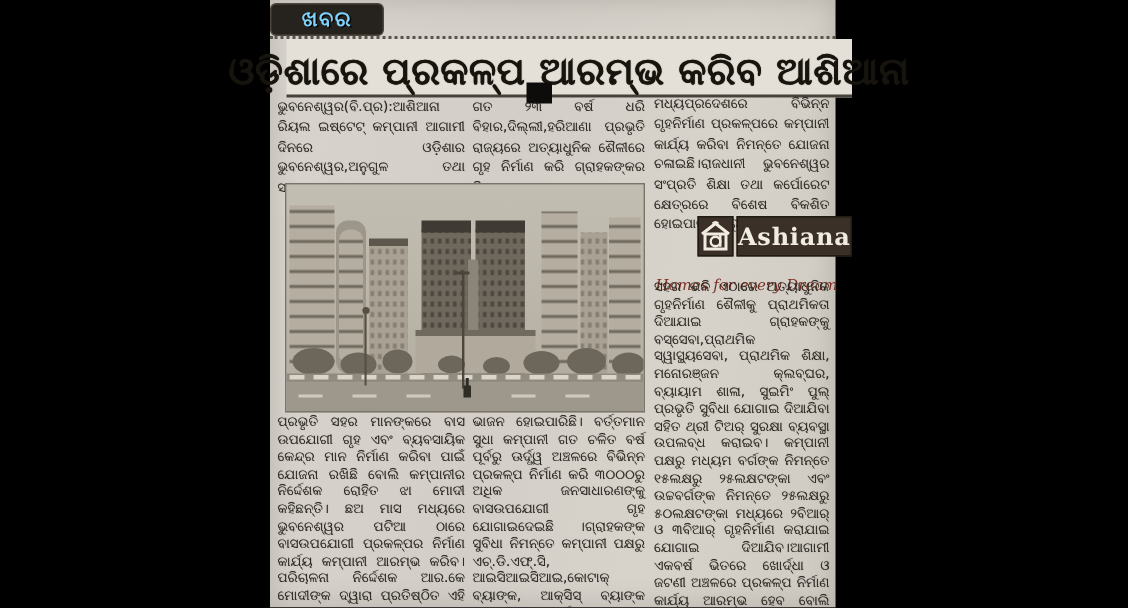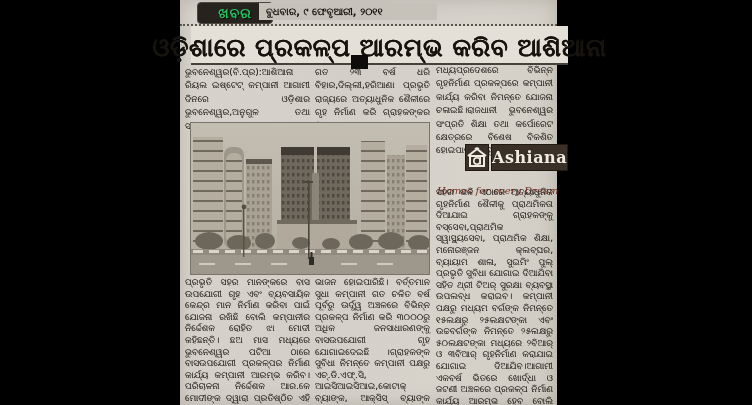--- a/index.html
+++ b/index.html
@@ -8,22 +8,22 @@
     background:#000;
     font-family:"DejaVu Sans",sans-serif;
   }
   .clipping{
     position:absolute;left:180px;top:0;width:377px;height:405px;
     background:linear-gradient(100deg,#d8d4cd 0%,#d3cfc8 40%,#d7d3cb 70%,#cfcbc3 100%);
     box-shadow:inset 0 0 18px rgba(90,85,75,.25);
   }
   
   .masthead-logo{
-    position:absolute;left:17px;top:2px;width:74px;height:20px;
-    background:#26221d;color:#22c55e;
+    position:absolute;left:0;top:2px;width:74px;height:20px;
+    background:#26221d;color:#7dd3fc;
     display:flex;align-items:center;justify-content:center;
     font-weight:bold;font-size:14px;letter-spacing:1px;
     border-radius:4px;border:1px solid #4d463d;
     text-shadow:1px 1px 0 #000;
   }
   .dateline{
     position:absolute;left:79px;top:3px;width:178px;height:17px;
     background:#c6c2ba;color:#17140f;
     display:flex;align-items:center;padding-left:7px;box-sizing:border-box;
     font-size:10px;font-weight:bold;
@@ -84,23 +84,20 @@
     font-size:10px;color:#7c2d20;text-align:center;white-space:nowrap;
   }
 </style>
 </head>
 <body>
 
 <div class="clipping">
 
   <div class="masthead-logo">
     <span>ଖବର</span>
-  </div>
-  <div class="dateline">
-    <span>ବୁଧବାର, ୯ ଫେବୃଆରୀ, ୨୦୧୧</span>
   </div>
   <div class="rule-dotted"></div>
 
   <div class="headline-band">
     <div class="headline">ଓଡ଼ିଶାରେ ପ୍ରକଳ୍ପ ଆରମ୍ଭ କରିବ ଆଶିଆନା</div>
   </div>
   <div class="artifact-mark"></div>
 
   <div class="bodycol col-top col1-top">ଭୁବନେଶ୍ୱର(ବି.ପ୍ର):ଆଶିଆନା ରିୟଲ ଇଷ୍ଟେଟ୍ କମ୍ପାନୀ ଆଗାମୀ ଦିନରେ ଓଡ଼ିଶାର ଭୁବନେଶ୍ୱର,ଅନୁଗୁଳ ତଥା ସମ୍ବଲପୁର</div>
   <div class="bodycol col-top col2-top">ଗତ ୨୩ ବର୍ଷ ଧରି ବିହାର,ଦିଲ୍ଲୀ,ହରିଆଣା ପ୍ରଭୃତି ରାଜ୍ୟରେ ଅତ୍ୟାଧୁନିକ ଶୈଳୀରେ ଗୃହ ନିର୍ମାଣ କରି ଗ୍ରାହକଙ୍କର ବିଶ୍ୱାସ</div>

